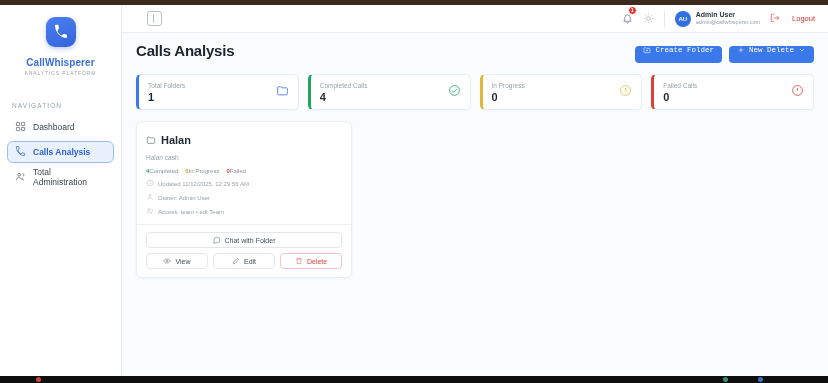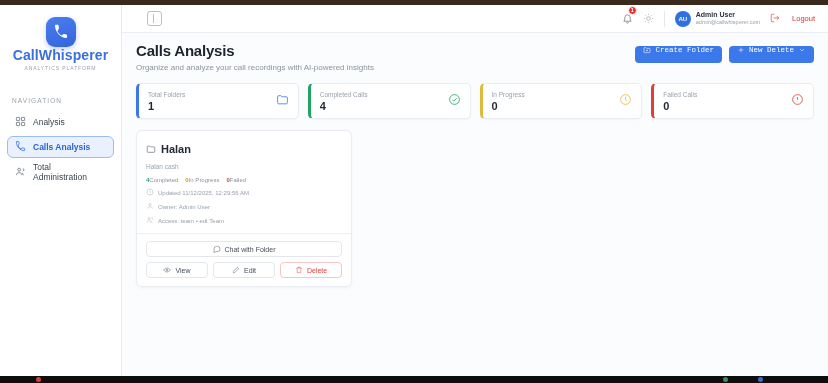--- a/index.html
+++ b/index.html
@@ -22,21 +22,21 @@
     display:flex; flex-direction:column; padding-top:12px;
   }
   .brand { display:flex; flex-direction:column; align-items:center; }
   .logo-tile {
     width:30px; height:30px; border-radius:9px;
     background:linear-gradient(160deg,#4a7ff0,#3563db);
     display:flex; align-items:center; justify-content:center;
     box-shadow:0 2px 5px rgba(53,99,219,.33);
   }
   .logo-tile svg { width:16px; height:16px; fill:#fff; }
-  .brand-name { margin-top:0; font-size:14px; font-weight:bold; color:#3a6fe0; letter-spacing:.1px; }
+  .brand-name { margin-top:10px; font-size:10px; font-weight:bold; color:#3a6fe0; letter-spacing:.1px; }
   .brand-sub { margin-top:2px; font-size:5px; color:#9aa3ae; letter-spacing:.9px; }
 
   .nav-label { margin:26px 0 7px 12px; font-size:6.5px; letter-spacing:1.1px; color:#9aa3ae; }
   .nav { display:flex; flex-direction:column; gap:3px; padding:0 7px; }
   .nav-item {
     display:flex; align-items:center; gap:7px;
     height:22px; padding:0 7px; border-radius:6px;
     font-size:8.5px; color:#3c4552; border:1px solid transparent;
   }
   .nav-item svg { width:11px; height:11px; stroke:#5b6570; fill:none; stroke-width:1.6; flex:none; }
@@ -161,21 +161,21 @@
     <nav class="nav">
       <div class="nav-item">
         <span>
           <svg viewBox="0 0 24 24">
               <rect x="3" y="3" width="7" height="7" rx="1"></rect>
               <rect x="14" y="3" width="7" height="7" rx="1"></rect>
               <rect x="3" y="14" width="7" height="7" rx="1"></rect>
               <rect x="14" y="14" width="7" height="7" rx="1"></rect>
             </svg>
         </span>
-        <span>Analysis</span>
+        <span>Dashboard</span>
       </div>
 
       <div class="nav-item active">
         <span>
           <svg viewBox="0 0 24 24">
               <path d="M6.6 10.8c1.4 2.8 3.8 5.2 6.6 6.6l2.2-2.2c.3-.3.7-.4 1-.2 1.1.4 2.3.6 3.6.6.6 0 1 .4 1 1V20c0 .6-.4 1-1 1C11.6 21 3 12.4 3 2c0-.6.4-1 1-1h3.4c.6 0 1 .4 1 1 0 1.2.2 2.4.6 3.6.1.4 0 .7-.2 1L6.6 10.8z"></path>
             </svg>
         </span>
         <span>Calls Analysis</span>
       </div>
@@ -237,21 +237,20 @@
         <span>Logout</span>
       </div>
     </div>
   </header>
 
   <main class="content">
 
     <div class="page-head">
       <div>
         <div class="page-title">Calls Analysis</div>
-        <div class="page-sub">Organize and analyze your call recordings with AI-powered insights</div>
       </div>
 
       <div class="head-actions">
         <button class="btn-primary">
           <span>
             <svg viewBox="0 0 24 24">
                 <path d="M3 7a2 2 0 0 1 2-2h4l2 2h8a2 2 0 0 1 2 2v9a2 2 0 0 1-2 2H5a2 2 0 0 1-2-2V7z"></path>
                 <path d="M12 11v5M9.5 13.5h5"></path>
               </svg>
           </span>

